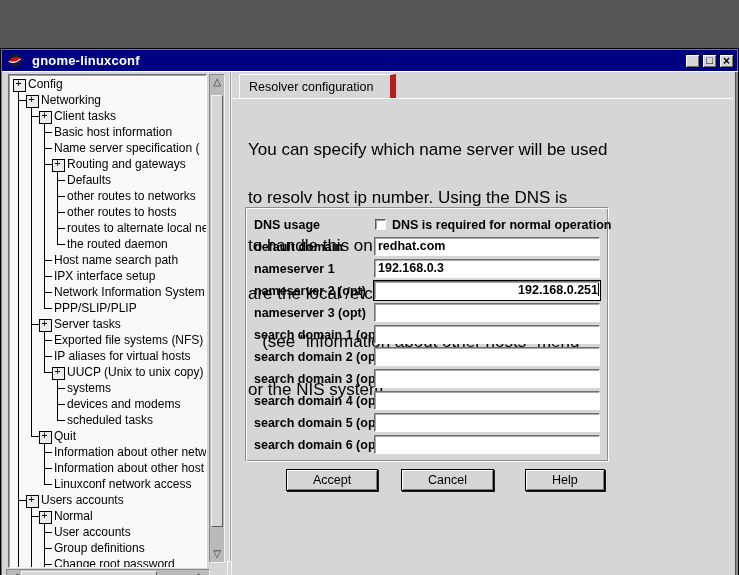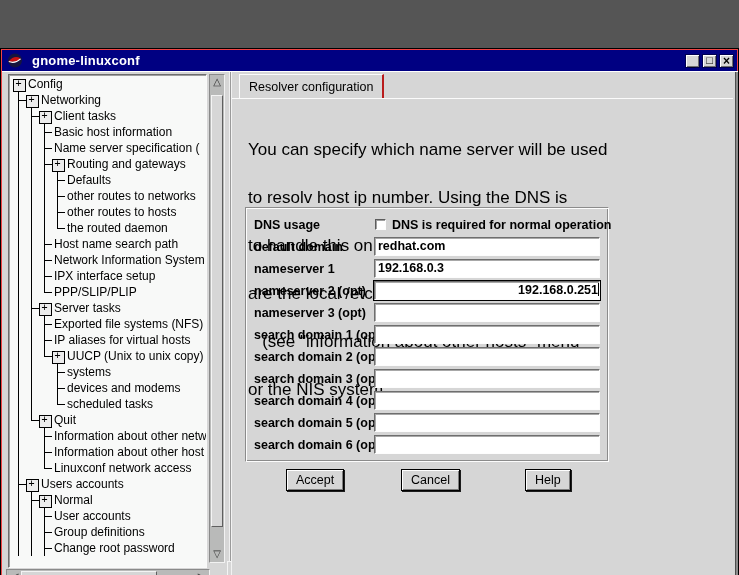--- a/index.html
+++ b/index.html
@@ -73,23 +73,23 @@
                   border-color:#f4f4f4 #5f5f5f #5f5f5f #f4f4f4; }
   .paned-line { position:absolute; left:227px; top:0; width:2px; height:511px;
                 border-left:1px solid #efefef; border-right:1px solid #9a9a9a; }
 
   
   .notebook { position:absolute; left:229px; top:0; width:502px; height:511px;
               background:#d6d6d6; border-left:1px solid #f2f2f2;
               border-bottom:1px solid #4e4e4e; }
   .tabrow { height:27px; border-bottom:1px solid #fbfbfb; display:flex;
             align-items:stretch; padding-top:2px; }
-  .tab { margin-left:7px; padding:5px 9px 3px 9px; font-size:12.5px;
+  .tab { margin-left:7px; padding:5px 17px 3px 9px; font-size:12.5px;
          border-left:1px solid #fbfbfb; border-top:1px solid #fbfbfb;
-         border-right:2px solid #b91c1c; background:#d6d6d6; cursor:default; }
+         border-right:6px solid #b91c1c; background:#d6d6d6; cursor:default; }
   .desc { position:absolute; left:16px; top:38px; font-size:17px;
           line-height:16px; white-space:pre; }
 
   .formframe { position:absolute; left:13px; top:135px; width:364px; height:255px;
                border:1px solid; border-color:#8c8c8c #fdfdfd #fdfdfd #8c8c8c;
                box-shadow: inset 1px 1px 0 #fdfdfd, inset -1px -1px 0 #8c8c8c;
                padding:6px 8px 0 8px;font-weight:bold; }
   .frow { position:relative; height:22px; }
   .flabel { position:absolute; left:0; top:4px; font-size:12.5px; white-space:nowrap; }
   .entry { position:absolute; left:120px; right:0; top:1px; height:19px; background:#fff;
@@ -100,21 +100,21 @@
   .caret { display:inline-block; width:1px; height:13px; background:#000;
            vertical-align:-2px; }
   .checkbox { position:absolute; left:121px; top:5px; width:11px; height:11px;
               background:#fff; border:1px solid; border-color:#5c5c5c #fdfdfd #fdfdfd #5c5c5c;
               box-shadow: inset 1px 1px 0 #9f9f9f; cursor:default; }
   .cblabel { position:absolute; left:138px; top:4px; font-size:12.5px; white-space:nowrap; }
 
   .btn { background:#d6d6d6; border:1px solid #000;
          box-shadow: 1px 1px 0 #1c1c1c, inset 1px 1px 0 #fff, inset -1px -1px 0 #7d7d7d;
          font-family:"Liberation Sans", sans-serif; font-size:12.5px; color:#000;
-         padding:3px 9px; cursor:default; }
+         padding:3px 26px; cursor:default; }
   .pbtn { position:absolute; top:397px; }
   .b-accept { left:54px; }
   .b-cancel { left:169px; }
   .b-help   { left:293px; }
 
   .quit-btn { position:absolute; left:7px; top:517px; padding:3px 8px; }
 </style>
 </head>
 <body>
 
@@ -196,40 +196,47 @@
             <span class="cell c-v"></span>
             <span class="cell c-v"></span>
             <span class="cell c-v"></span>
             <span class="cell c-t"></span>
             <span class="tlabel">other routes to hosts</span>
           </div>
           <div class="trow">
             <span class="cell c-v"></span>
             <span class="cell c-v"></span>
             <span class="cell c-v"></span>
+            <span class="cell c-t"></span>
+            <span class="tlabel">routes to alternate local ne</span>
+          </div>
+          <div class="trow">
+            <span class="cell c-v"></span>
+            <span class="cell c-v"></span>
+            <span class="cell c-v"></span>
             <span class="cell c-l"></span>
             <span class="tlabel">the routed daemon</span>
           </div>
           <div class="trow">
             <span class="cell c-v"></span>
             <span class="cell c-v"></span>
             <span class="cell c-t"></span>
             <span class="tlabel">Host name search path</span>
           </div>
           <div class="trow">
             <span class="cell c-v"></span>
             <span class="cell c-v"></span>
             <span class="cell c-t"></span>
+            <span class="tlabel">IPX interface setup</span>
+          </div>
+          <div class="trow">
+            <span class="cell c-v"></span>
+            <span class="cell c-v"></span>
+            <span class="cell c-t"></span>
             <span class="tlabel">Network Information System</span>
-          </div>
-          <div class="trow">
-            <span class="cell c-v"></span>
-            <span class="cell c-v"></span>
-            <span class="cell c-t"></span>
-            <span class="tlabel">IPX interface setup</span>
           </div>
           <div class="trow">
             <span class="cell c-v"></span>
             <span class="cell c-v"></span>
             <span class="cell c-l"></span>
             <span class="tlabel">PPP/SLIP/PLIP</span>
           </div>
           <div class="trow">
             <span class="cell c-v"></span>
             <span class="cell c-t"></span>

